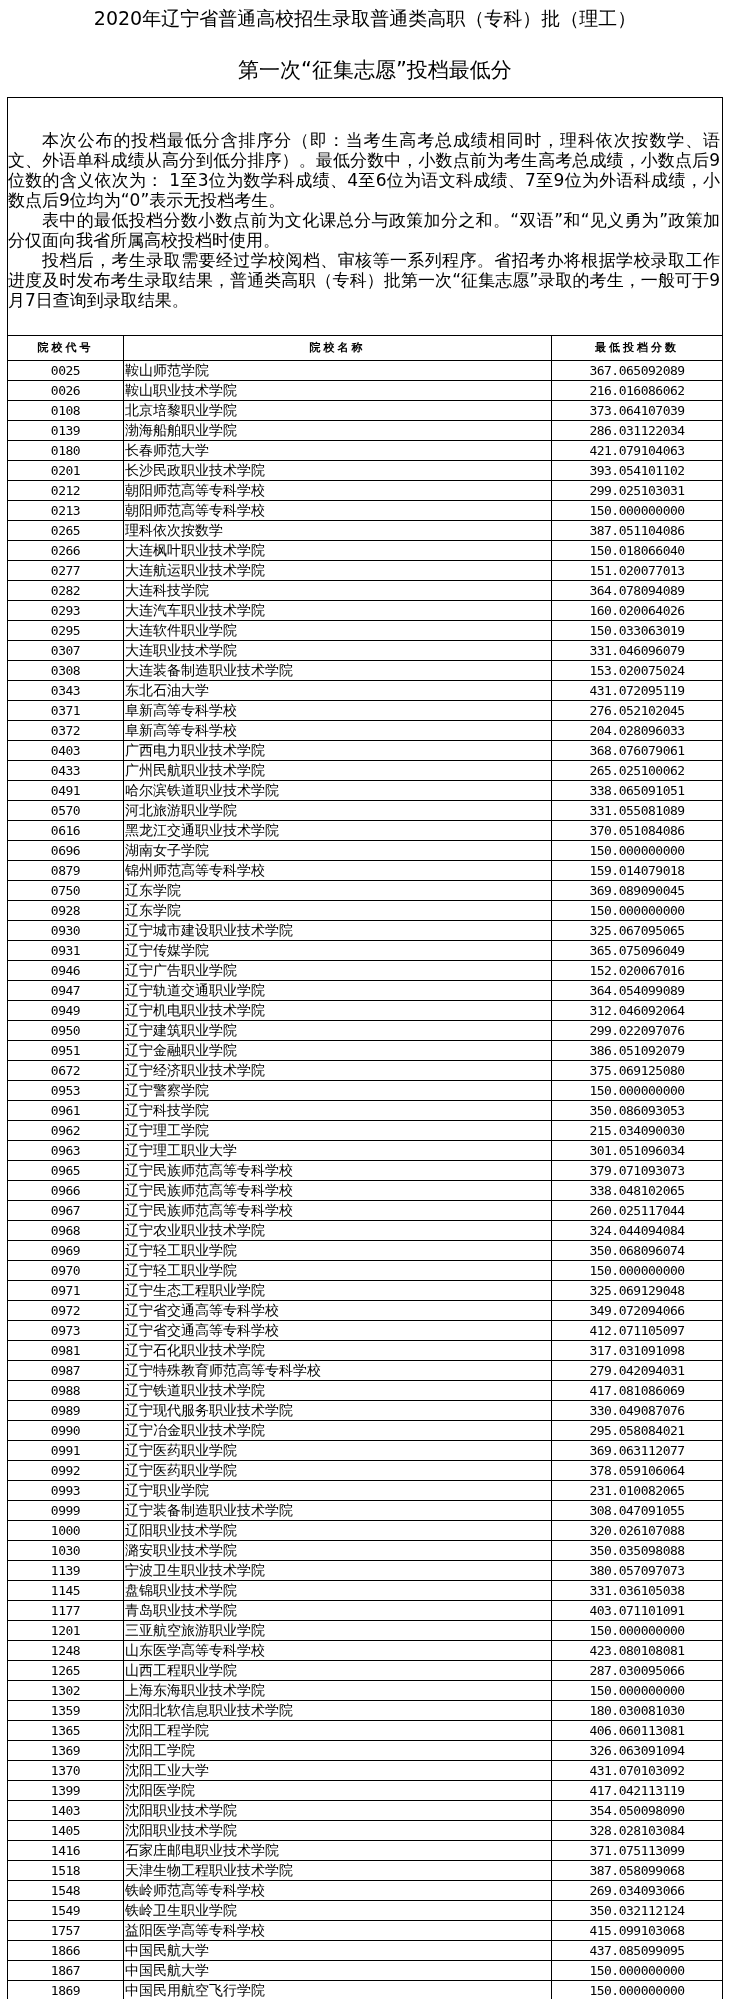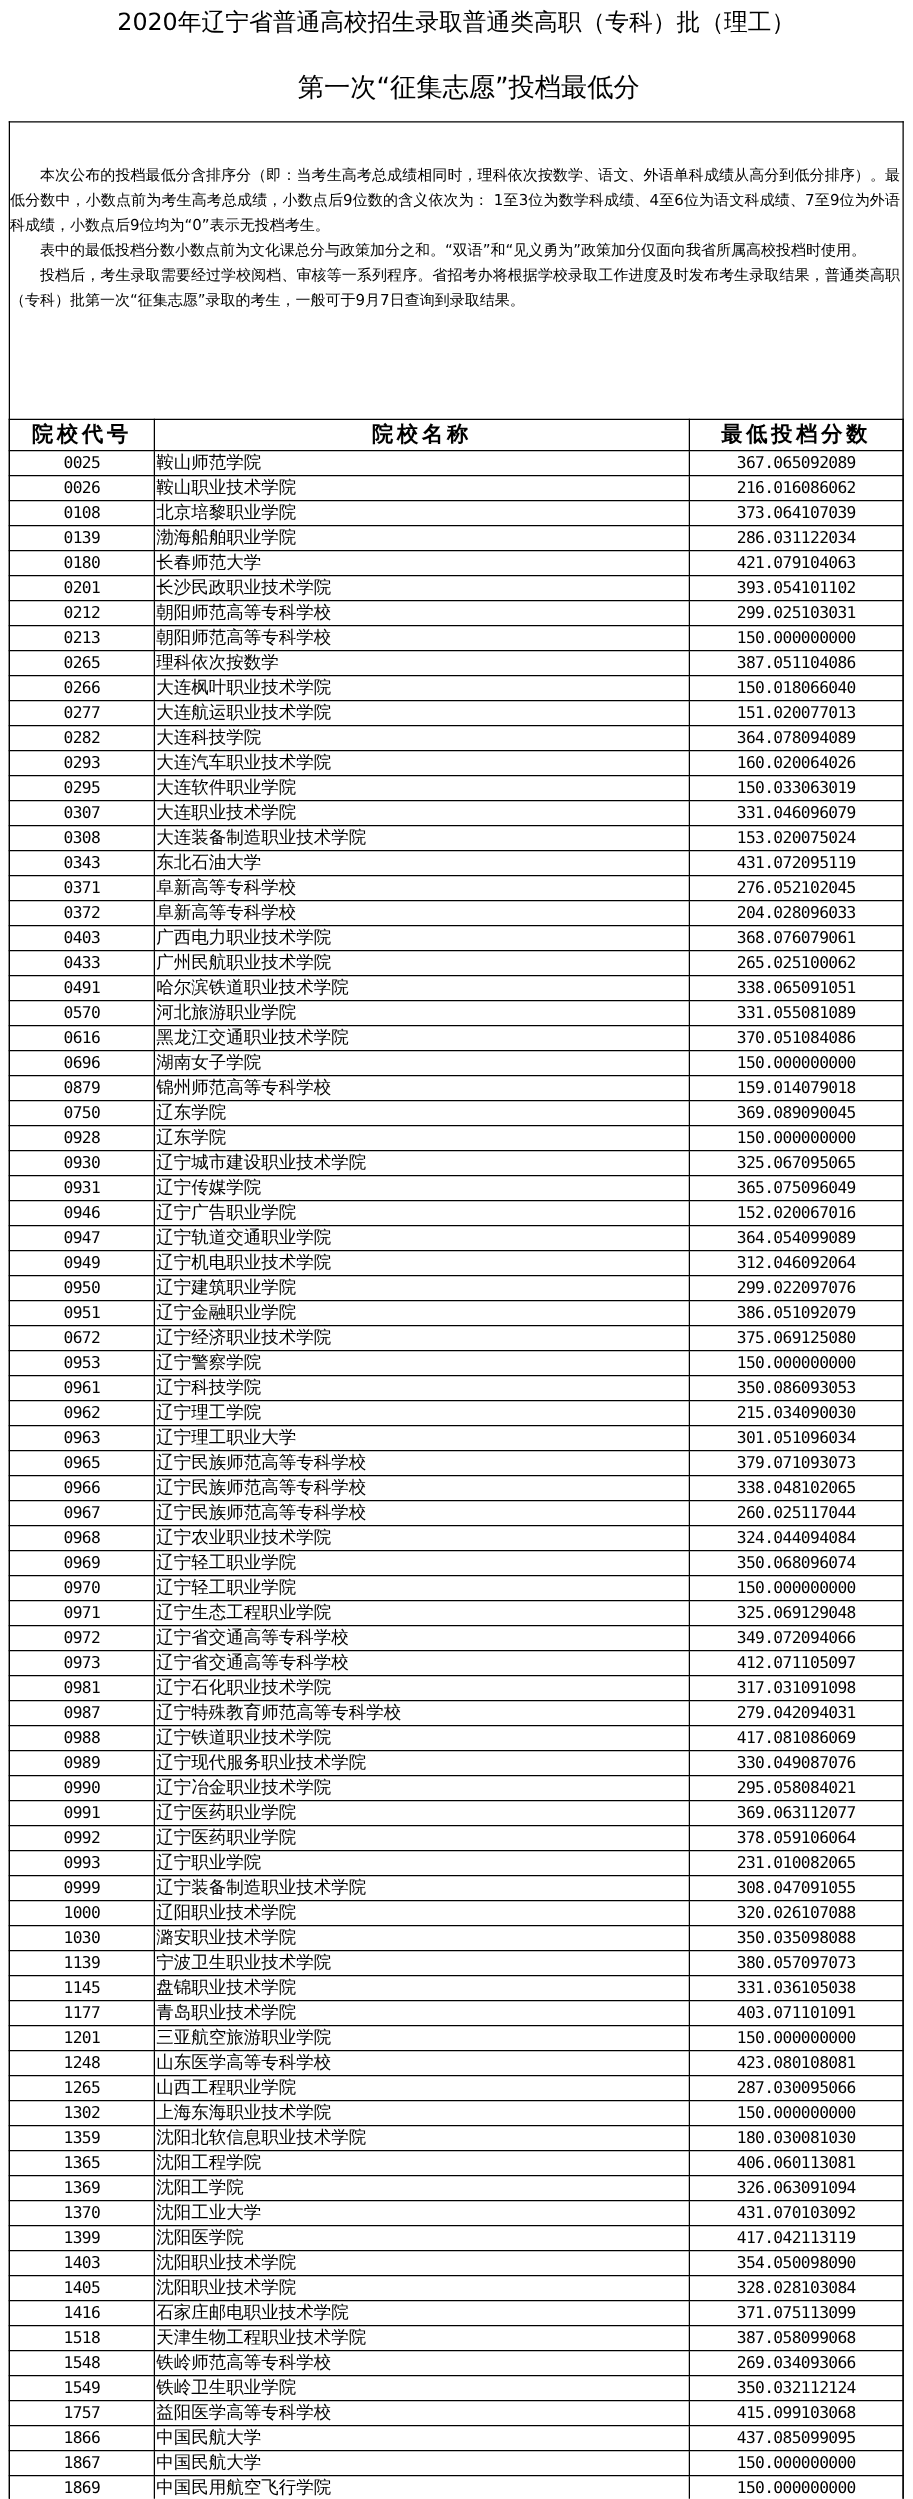--- a/index.html
+++ b/index.html
@@ -1,26 +1,26 @@
 <!DOCTYPE html>
 <html><head>
 <meta charset="utf-8">
 <style>
   html, body { margin: 0; padding: 0; background: #ffffff; }
   body { width: 730px; height: 1999px; overflow: hidden; position: relative; color: #000; font-family: "DejaVu Sans", "Liberation Sans", sans-serif; }
   .title1 { position: absolute; left: 0; top: 4px; width: 730px; text-align: center; font-size: 19px; line-height: 28px; letter-spacing: 0px; }
   .title2 { position: absolute; left: 0; top: 55px; width: 730px; text-align: center; font-size: 21px; line-height: 30px; margin-left: 10px; }
   .box { position: absolute; left: 7px; top: 97px; width: 716px; height: 1910px; border: 1px solid #000; box-sizing: border-box; border-bottom: none; }
-  .notes { position: absolute; left: 8px; top: 130px; width: 712px; font-size: 12px; line-height: 20px; text-align: justify; }
+  .notes { position: absolute; left: 8px; top: 130px; width: 712px; font-size: 17px; line-height: 20px; text-align: justify; }
   .notes p { margin: 0; text-indent: 2em; }
   table { position: absolute; left: 7px; top: 335px; width: 716px; border-collapse: collapse; table-layout: fixed; }
   td, th { border: 1px solid #000; padding: 0; height: 19px; line-height: 19px; overflow: hidden; white-space: nowrap; }
-  th { height: 24px; line-height: 24px; font-size: 17px; font-weight: bold; letter-spacing: 3px; font-family: "DejaVu Serif", "Liberation Serif", serif; }
+  th { height: 24px; line-height: 24px; font-size: 11px; font-weight: bold; letter-spacing: 3px; font-family: "DejaVu Serif", "Liberation Serif", serif; }
   th.c1, td.c1 { width: 115px; text-align: center; }
-  th.c2 { text-align: center; }
+  th.c2 { text-align: center; font-family: Liberation Mono, monospace; }
   td.c2 { text-align: left; padding-left: 1px; font-size: 14px; }
   th.c3, td.c3 { width: 170px; text-align: center; }
   td.c1, td.c3 { font-family: "DejaVu Sans Mono", "Liberation Mono", monospace; font-size: 13px; letter-spacing: -0.5px; }
 </style>
 </head>
 <body>
 
 <div class="title1">2020年辽宁省普通高校招生录取普通类高职（专科）批（理工）</div>
 <div class="title2">第一次“征集志愿”投档最低分</div>
 

